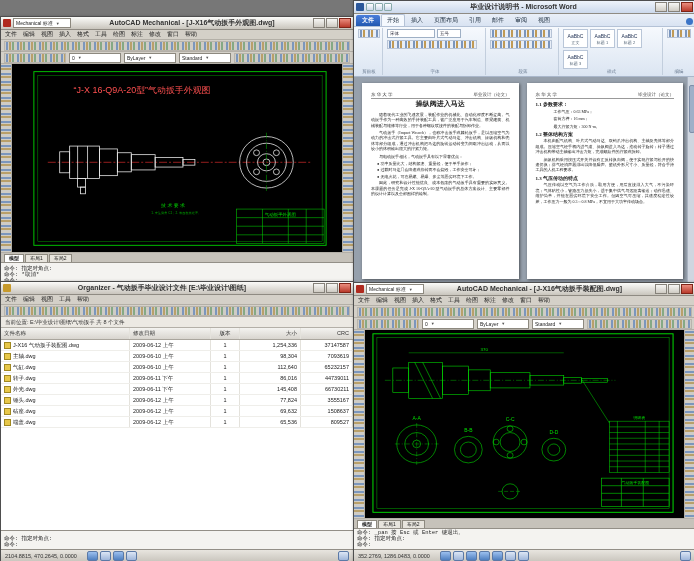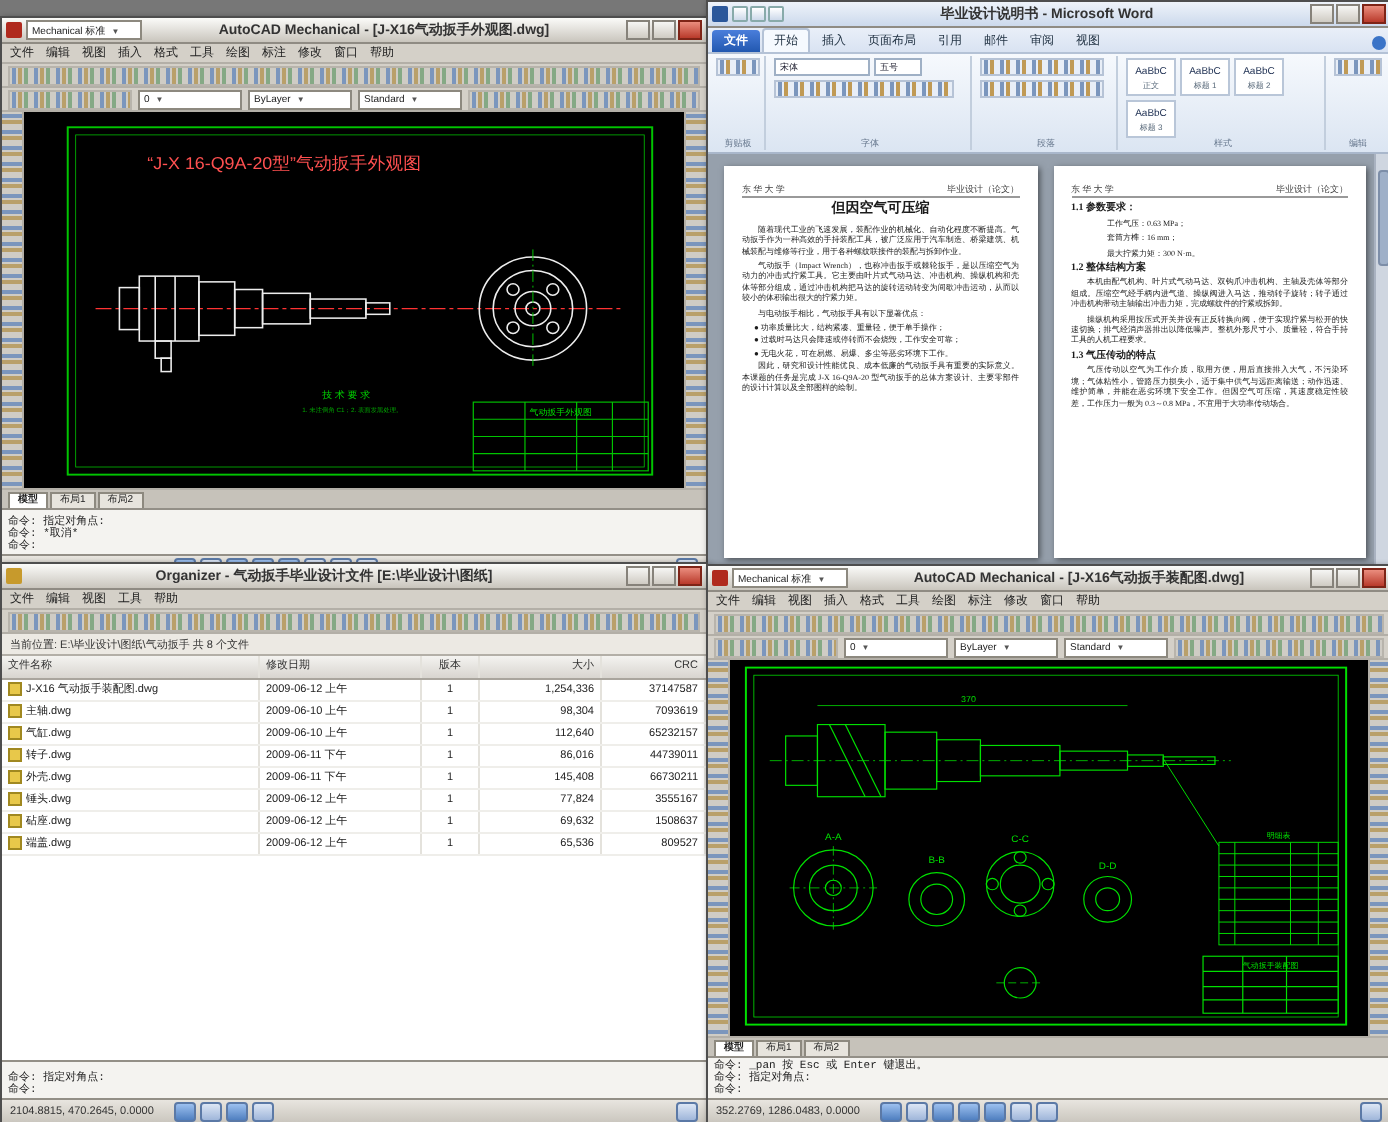--- a/index.html
+++ b/index.html
@@ -78,21 +78,21 @@
   .c-ver{flex:0 0 22px;text-align:center;}
   .c-size{flex:0 0 54px;text-align:right;}
   .c-crc{flex:1;text-align:right;}
   .fico{display:inline-block;width:5px;height:5px;background:#e8c84a;border:1px solid #a08820;margin-right:2px;vertical-align:middle;}
 </style>
 </head>
 <body>
 
 <div class="desktop">
 
-  <div class="win" id="acad1" style="left:0;top:8px;width:352px;height:281px;">
+  <div class="win" id="acad1" style="left:0;top:16px;width:352px;height:281px;">
     <div class="tbar">
       <span class="appico ico-acad"></span>
       <span class="combo" style="flex:0 0 52px;">
           <span>Mechanical 标准</span>
           <span class="arr">▼</span>
         </span>
       <span class="ttl">AutoCAD Mechanical - [J-X16气动扳手外观图.dwg]</span>
       <span class="wbtns">
         <span class="wbtn"></span>
         <span class="wbtn"></span>
@@ -286,21 +286,21 @@
           </div>
         <div class="glabel">编辑</div>
       </div>
     </div>
     <div class="docarea">
       <div class="page">
         <div class="phead">
           <span>东 华 大 学</span>
           <span>毕业设计（论文）</span>
         </div>
-        <div class="ptitle">但因空气可压缩</div>
+        <div class="ptitle">操纵阀进入马达</div>
         <p class="para">随着现代工业的飞速发展，装配作业的机械化、自动化程度不断提高。气动扳手作为一种高效的手持装配工具，被广泛应用于汽车制造、桥梁建筑、机械装配与维修等行业，用于各种螺纹联接件的装配与拆卸作业。</p>
         <p class="para">气动扳手（Impact Wrench），也称冲击扳手或棘轮扳手，是以压缩空气为动力的冲击式拧紧工具。它主要由叶片式气动马达、冲击机构、操纵机构和壳体等部分组成，通过冲击机构把马达的旋转运动转变为间歇冲击运动，从而以较小的体积输出很大的拧紧力矩。</p>
         <p class="para">与电动扳手相比，气动扳手具有以下显著优点：</p>
         <p class="bullet">● 功率质量比大，结构紧凑、重量轻，便于单手操作；</p>
         <p class="bullet">● 过载时马达只会降速或停转而不会烧毁，工作安全可靠；</p>
         <p class="bullet">● 无电火花，可在易燃、易爆、多尘等恶劣环境下工作。</p>
         <p class="para">因此，研究和设计性能优良、成本低廉的气动扳手具有重要的实际意义。本课题的任务是完成 J-X 16-Q9A-20 型气动扳手的总体方案设计、主要零部件的设计计算以及全部图样的绘制。</p>
       </div>
       <div class="page">
         <div class="phead">

